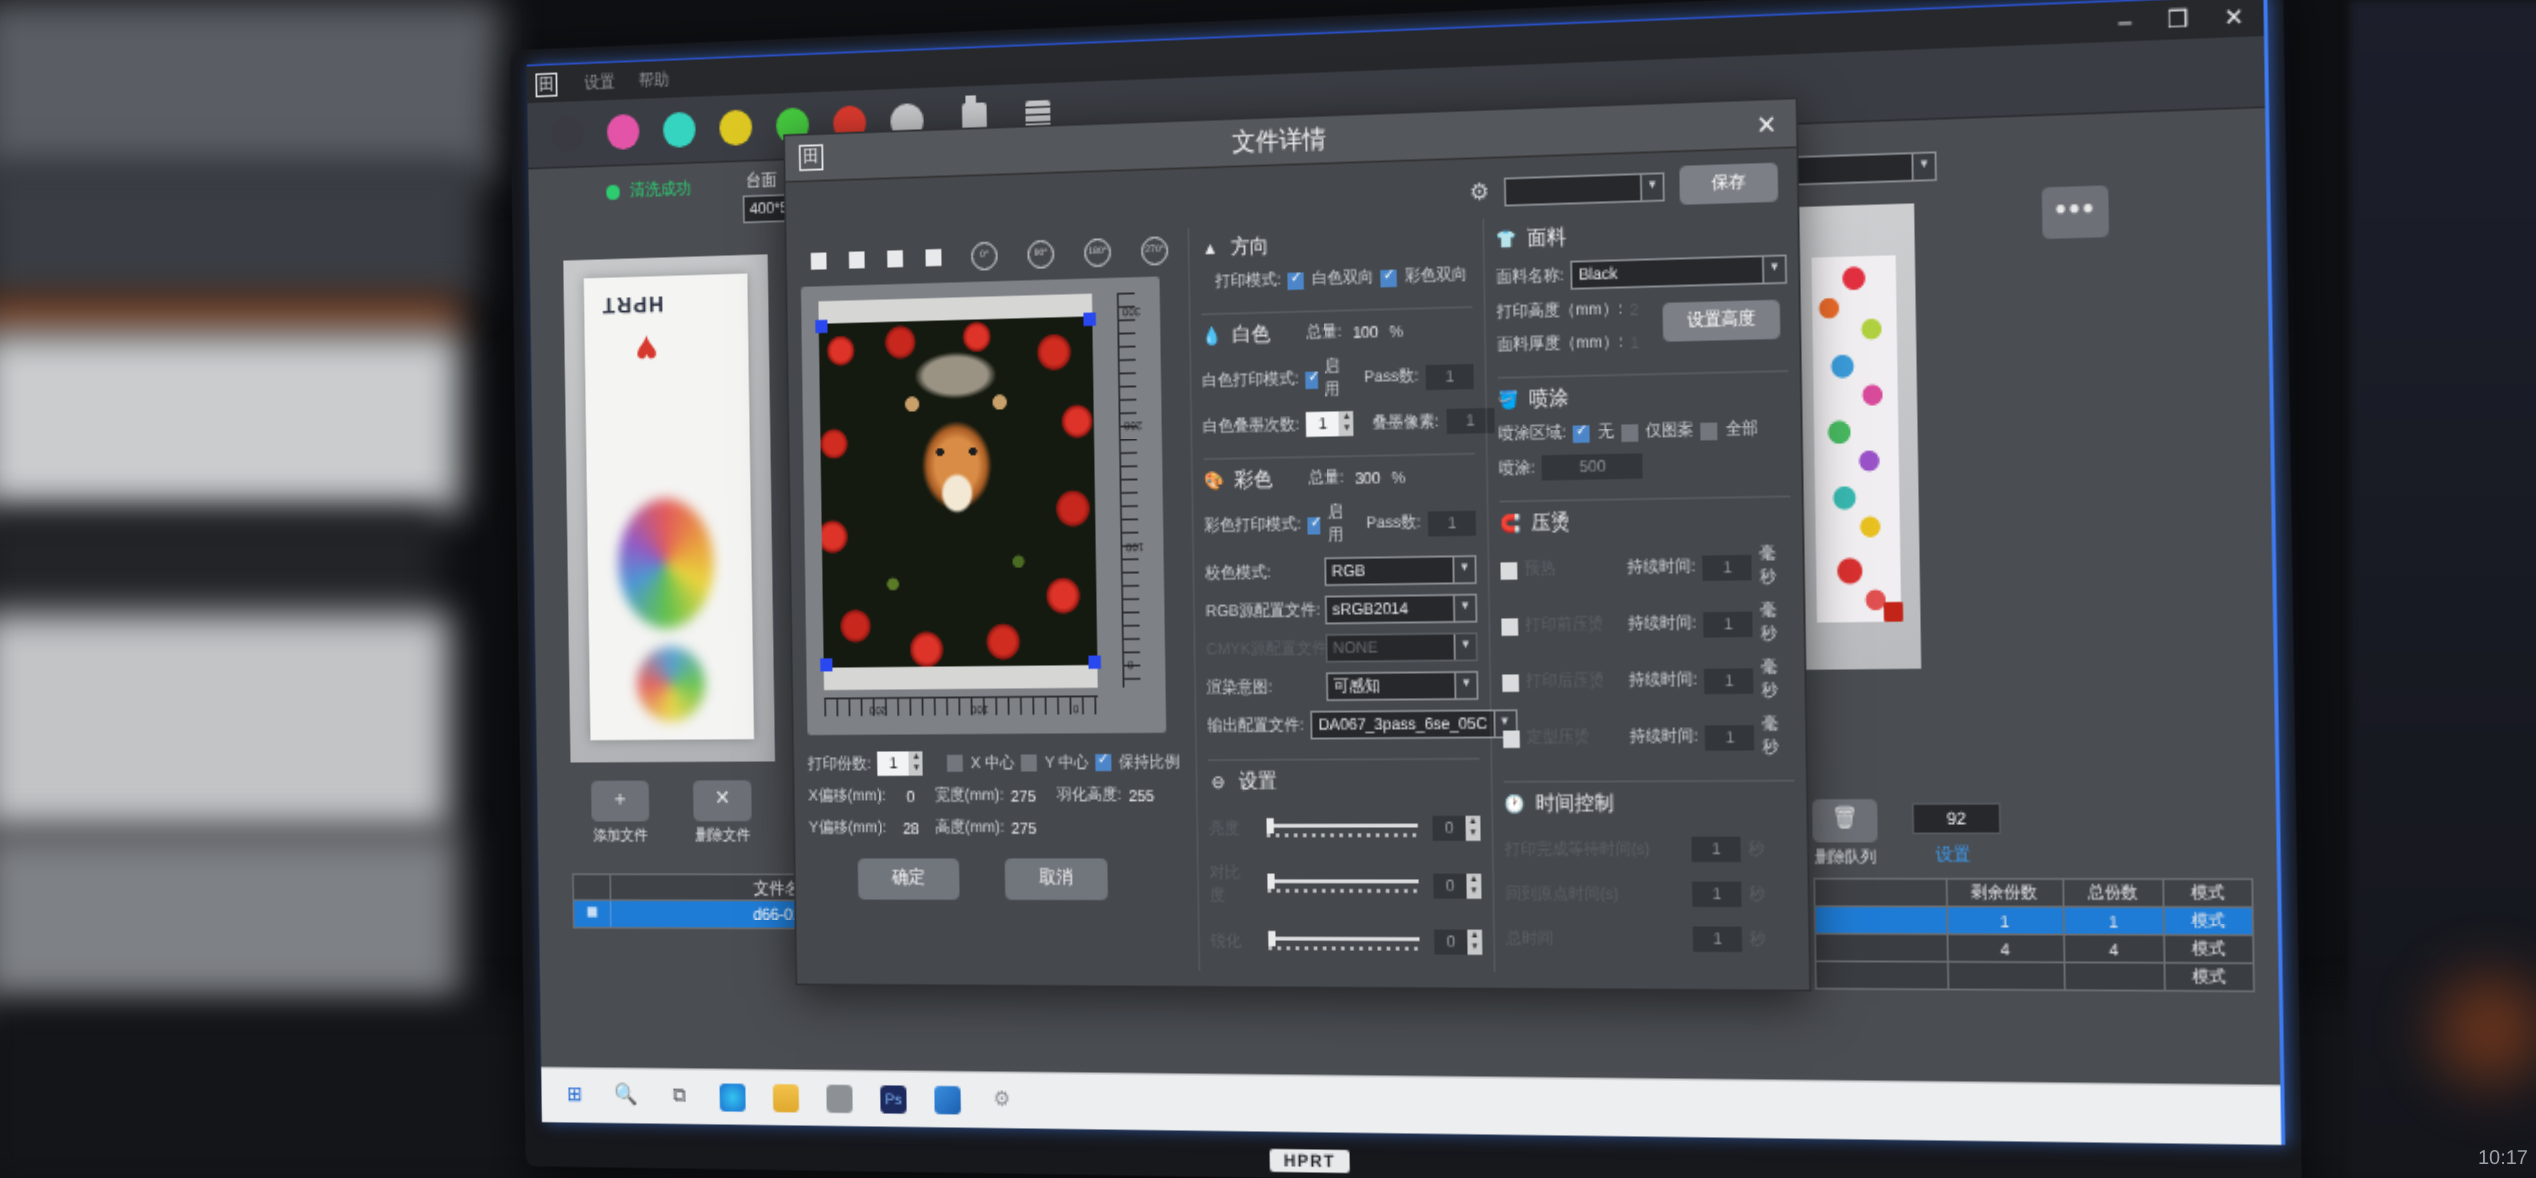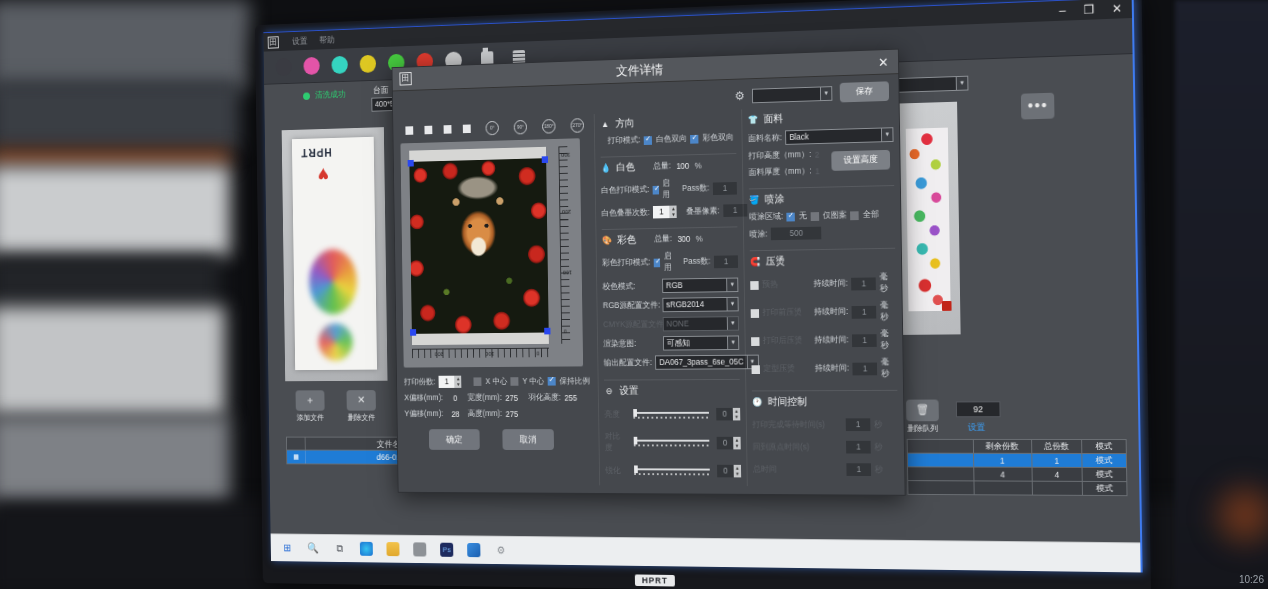--- a/index.html
+++ b/index.html
@@ -673,14 +673,14 @@
           <div class="tico" style="background:#1d2a5e;color:#7ab4f5;font-size:8px">Ps</div>
           <div class="tico" style="background:linear-gradient(135deg,#3a8ee0,#1b5fb0)"></div>
           <div class="tico" style="color:#8d9196">⚙</div>
         </div>
 
       </div>
       <div class="brand">HPRT</div>
     </div>
   </div>
 
-  <div class="clock">10:26</div>
+  <div class="clock">10:17</div>
 </div>
 
 </body></html>

